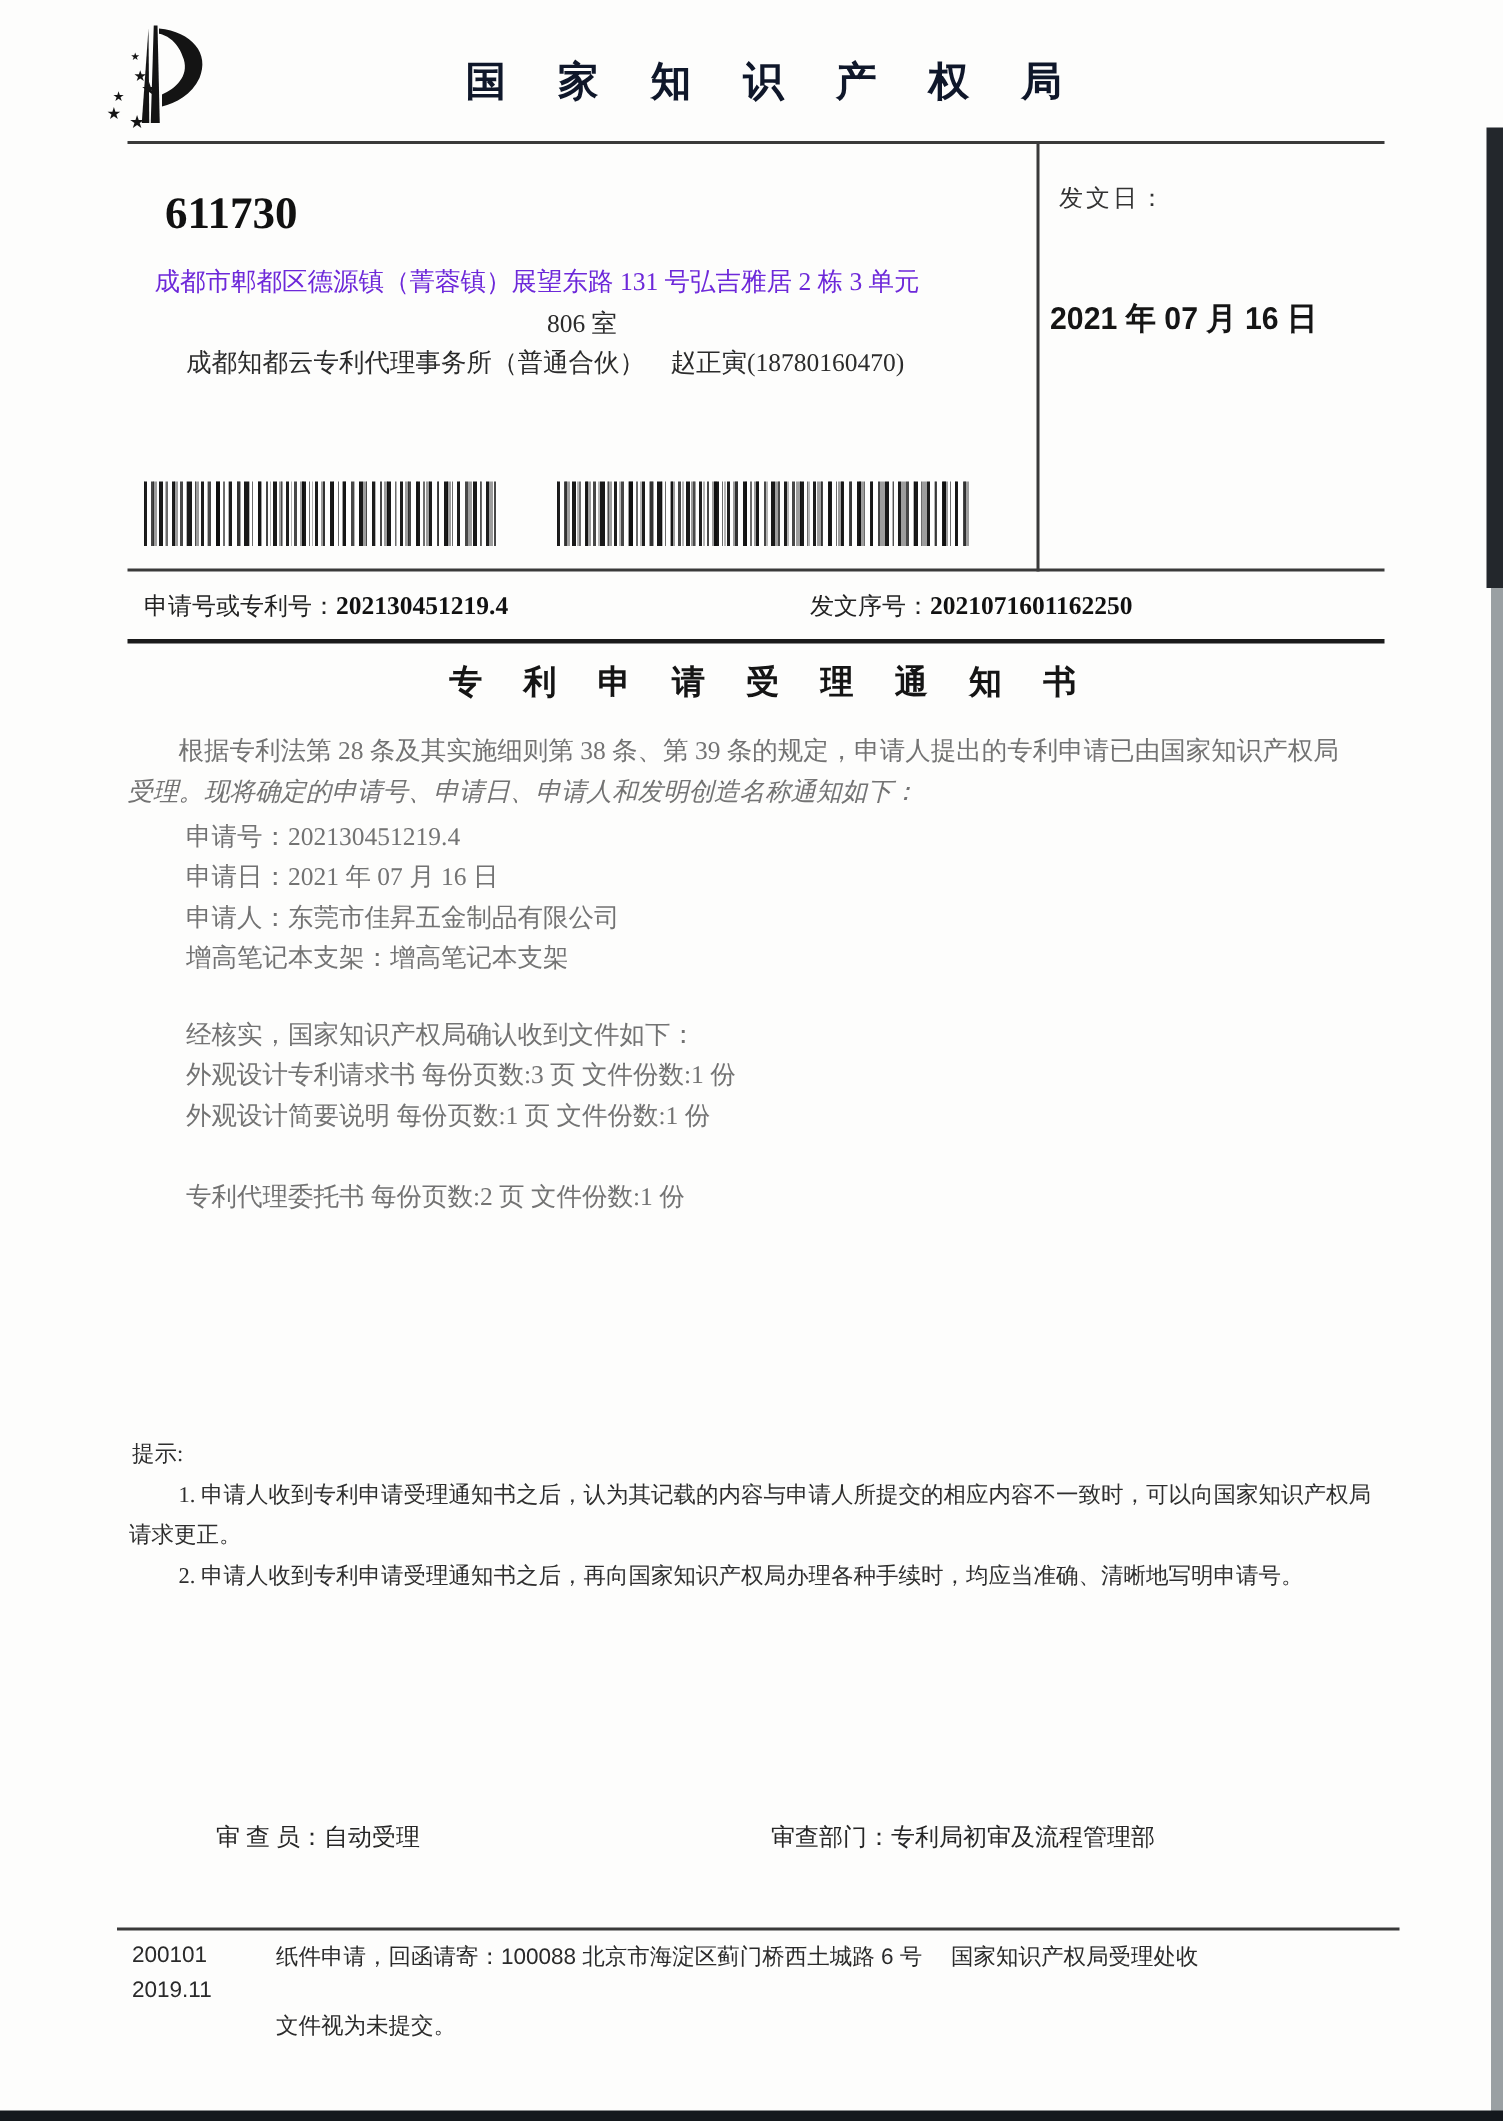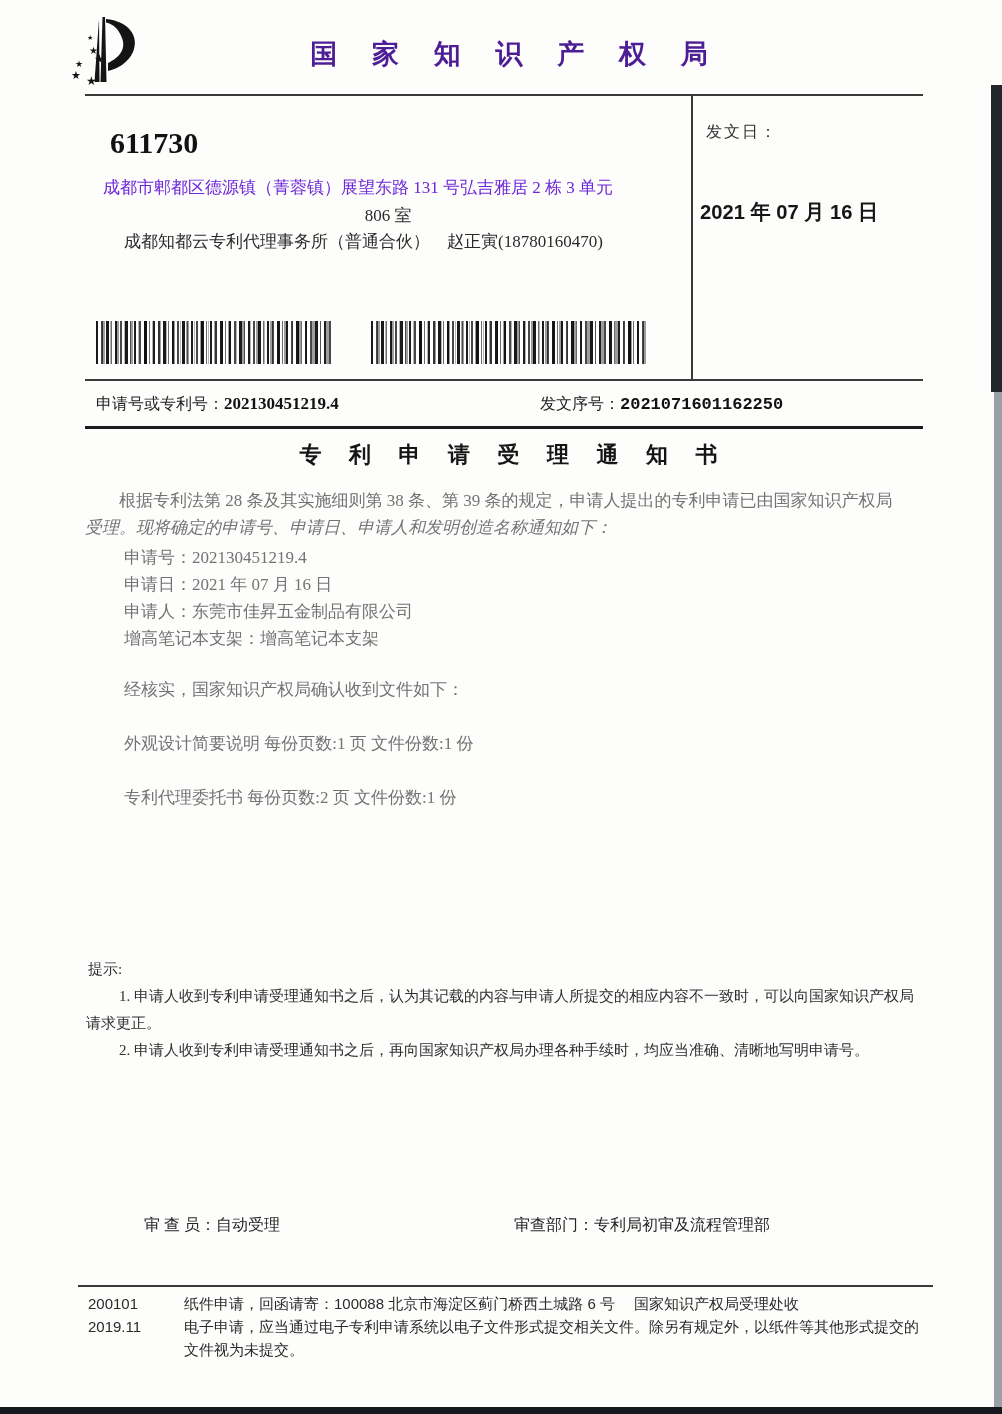--- a/index.html
+++ b/index.html
@@ -9,21 +9,21 @@
     margin:0 auto;
     background:#fdfdfc;
     overflow:hidden;
     font-family:"Liberation Serif","DejaVu Serif",serif;
     color:#212121;
   }
   .abs{position:absolute;white-space:nowrap;}
   .hdr-title{
     top:36px;left:0;width:100%;
     text-align:center;padding-left:30px;box-sizing:border-box;
-    font-size:27px;font-weight:bold;letter-spacing:14px;color:#4c1d95;
+    font-size:27px;font-weight:bold;letter-spacing:14px;color:#0f172a;
   }
   .rule{position:absolute;background:#3a3a3a;}
   .rule.thick{background:#1b1b1b;}
   .postal{top:126px;left:110px;font-size:30px;font-weight:bold;color:#111;}
   .addr1{top:176px;left:103px;font-size:17px;color:#6d28d9;}
   .addr2{top:204px;left:103px;width:570px;text-align:center;font-size:17px;color:#2b2b2b;}
   .agency{top:230px;left:124px;font-size:17px;color:#2b2b2b;}
   .fwd-label{top:122px;left:706px;font-size:16px;color:#333;letter-spacing:2px;}
   .fwd-date{top:198px;left:700px;font-size:21px;font-weight:bold;color:#151515;
     font-family:"Liberation Sans","DejaVu Sans",sans-serif;transform:scaleX(.96);transform-origin:left;}
@@ -78,21 +78,21 @@
 
   <div class="abs fwd-label">发文日：</div>
   <div class="abs fwd-date">2021 年 07 月 16 日</div>
 
   <div class="barcode" style="left:96px;top:321px;width:236px;"></div>
   <div class="barcode" style="left:371px;top:321px;width:275px;"></div>
 
   <div class="abs meta" style="left:96px;">
     <span>申请号或专利号：</span><b>202130451219.4</b>
   </div>
-  <div class="abs meta" style="left:540px;font-family:Liberation Mono, monospace;">
+  <div class="abs meta" style="left:540px;">
     <span>发文序号：</span><b>2021071601162250</b>
   </div>
 
   <div class="abs doc-title">专 利 申 请 受 理 通 知 书</div>
 
   <div class="abs body-line" style="left:119px;top:489px;">根据专利法第 28 条及其实施细则第 38 条、第 39 条的规定，申请人提出的专利申请已由国家知识产权局</div>
   <div class="abs body-line" style="left:85px;top:516px;font-style:italic;">受理。现将确定的申请号、申请日、申请人和发明创造名称通知如下：</div>
 
   <div class="abs body-line" style="left:124px;top:546px;">
     <span>申请号：</span><span>202130451219.4</span>
@@ -101,38 +101,38 @@
     <span>申请日：</span><span>2021 年 07 月 16 日</span>
   </div>
   <div class="abs body-line" style="left:124px;top:600px;">
     <span>申请人：</span><span>东莞市佳昇五金制品有限公司</span>
   </div>
   <div class="abs body-line" style="left:124px;top:627px;">
     <span>增高笔记本支架：</span><span>增高笔记本支架</span>
   </div>
 
   <div class="abs body-line" style="left:124px;top:678px;">经核实，国家知识产权局确认收到文件如下：</div>
+  <div class="abs body-line" style="left:124px;top:705px;">外观设计专利请求书 每份页数:3 页  文件份数:1 份</div>
   <div class="abs body-line" style="left:124px;top:732px;">外观设计简要说明 每份页数:1 页  文件份数:1 份</div>
   <div class="abs body-line" style="left:124px;top:786px;">专利代理委托书 每份页数:2 页  文件份数:1 份</div>
 
   <div class="abs tips-line" style="left:88px;top:960px;">提示:</div>
   <div class="abs tips-line" style="left:119px;top:987px;">1. 申请人收到专利申请受理通知书之后，认为其记载的内容与申请人所提交的相应内容不一致时，可以向国家知识产权局</div>
   <div class="abs tips-line" style="left:86px;top:1014px;">请求更正。</div>
   <div class="abs tips-line" style="left:119px;top:1041px;">2. 申请人收到专利申请受理通知书之后，再向国家知识产权局办理各种手续时，均应当准确、清晰地写明申请号。</div>
 
   <div class="abs sig" style="left:144px;top:1215px;">
     <span>审 查 员：</span><span>自动受理</span>
   </div>
   <div class="abs sig" style="left:514px;top:1215px;">
     <span>审查部门：</span><span>专利局初审及流程管理部</span>
   </div>
 
   <div class="rule" style="left:78px;top:1285px;width:855px;height:2px;"></div>
   <div class="abs foot" style="left:88px;top:1295px;">200101</div>
   <div class="abs foot" style="left:88px;top:1318px;">2019.11</div>
   <div class="abs foot" style="left:184px;top:1295px;">纸件申请，回函请寄：100088  北京市海淀区蓟门桥西土城路 6 号　 国家知识产权局受理处收</div>
-  <div class="abs foot" style="left:184px;top:1318px;">电子申请，应当通过电子专利申请系统以电子文件形式提交相关文件。除另有规定外，以纸件等其他形式提交的</div>
   <div class="abs foot" style="left:184px;top:1341px;">文件视为未提交。</div>
 
   <div class="edge-right-dark"></div>
   <div class="edge-right-gray"></div>
   <div class="edge-bottom"></div>
 </div>
 
 </body></html>

